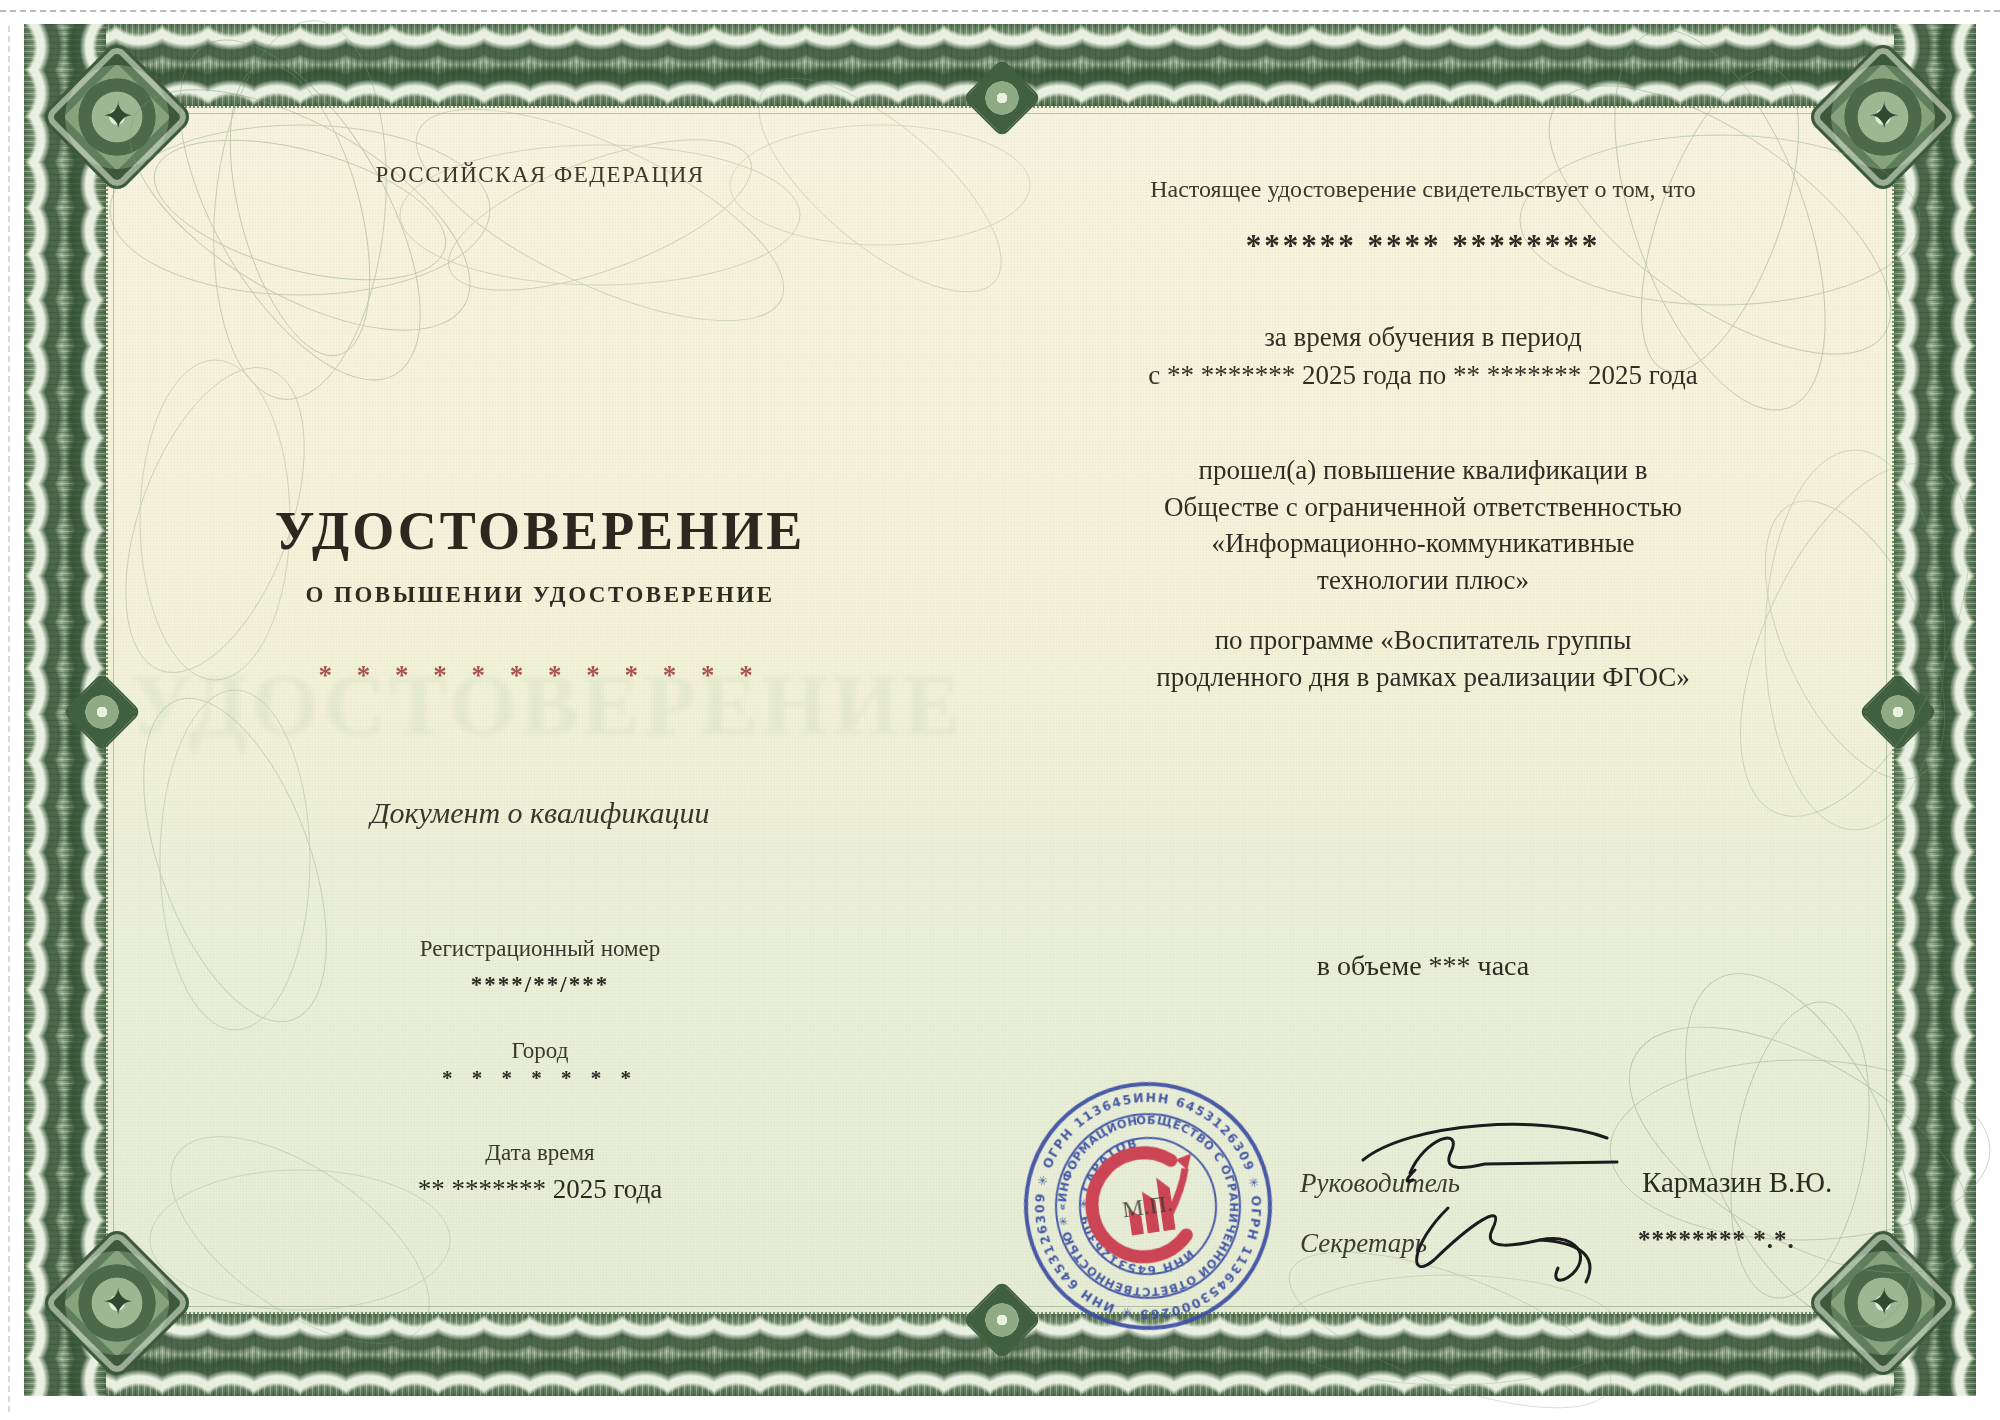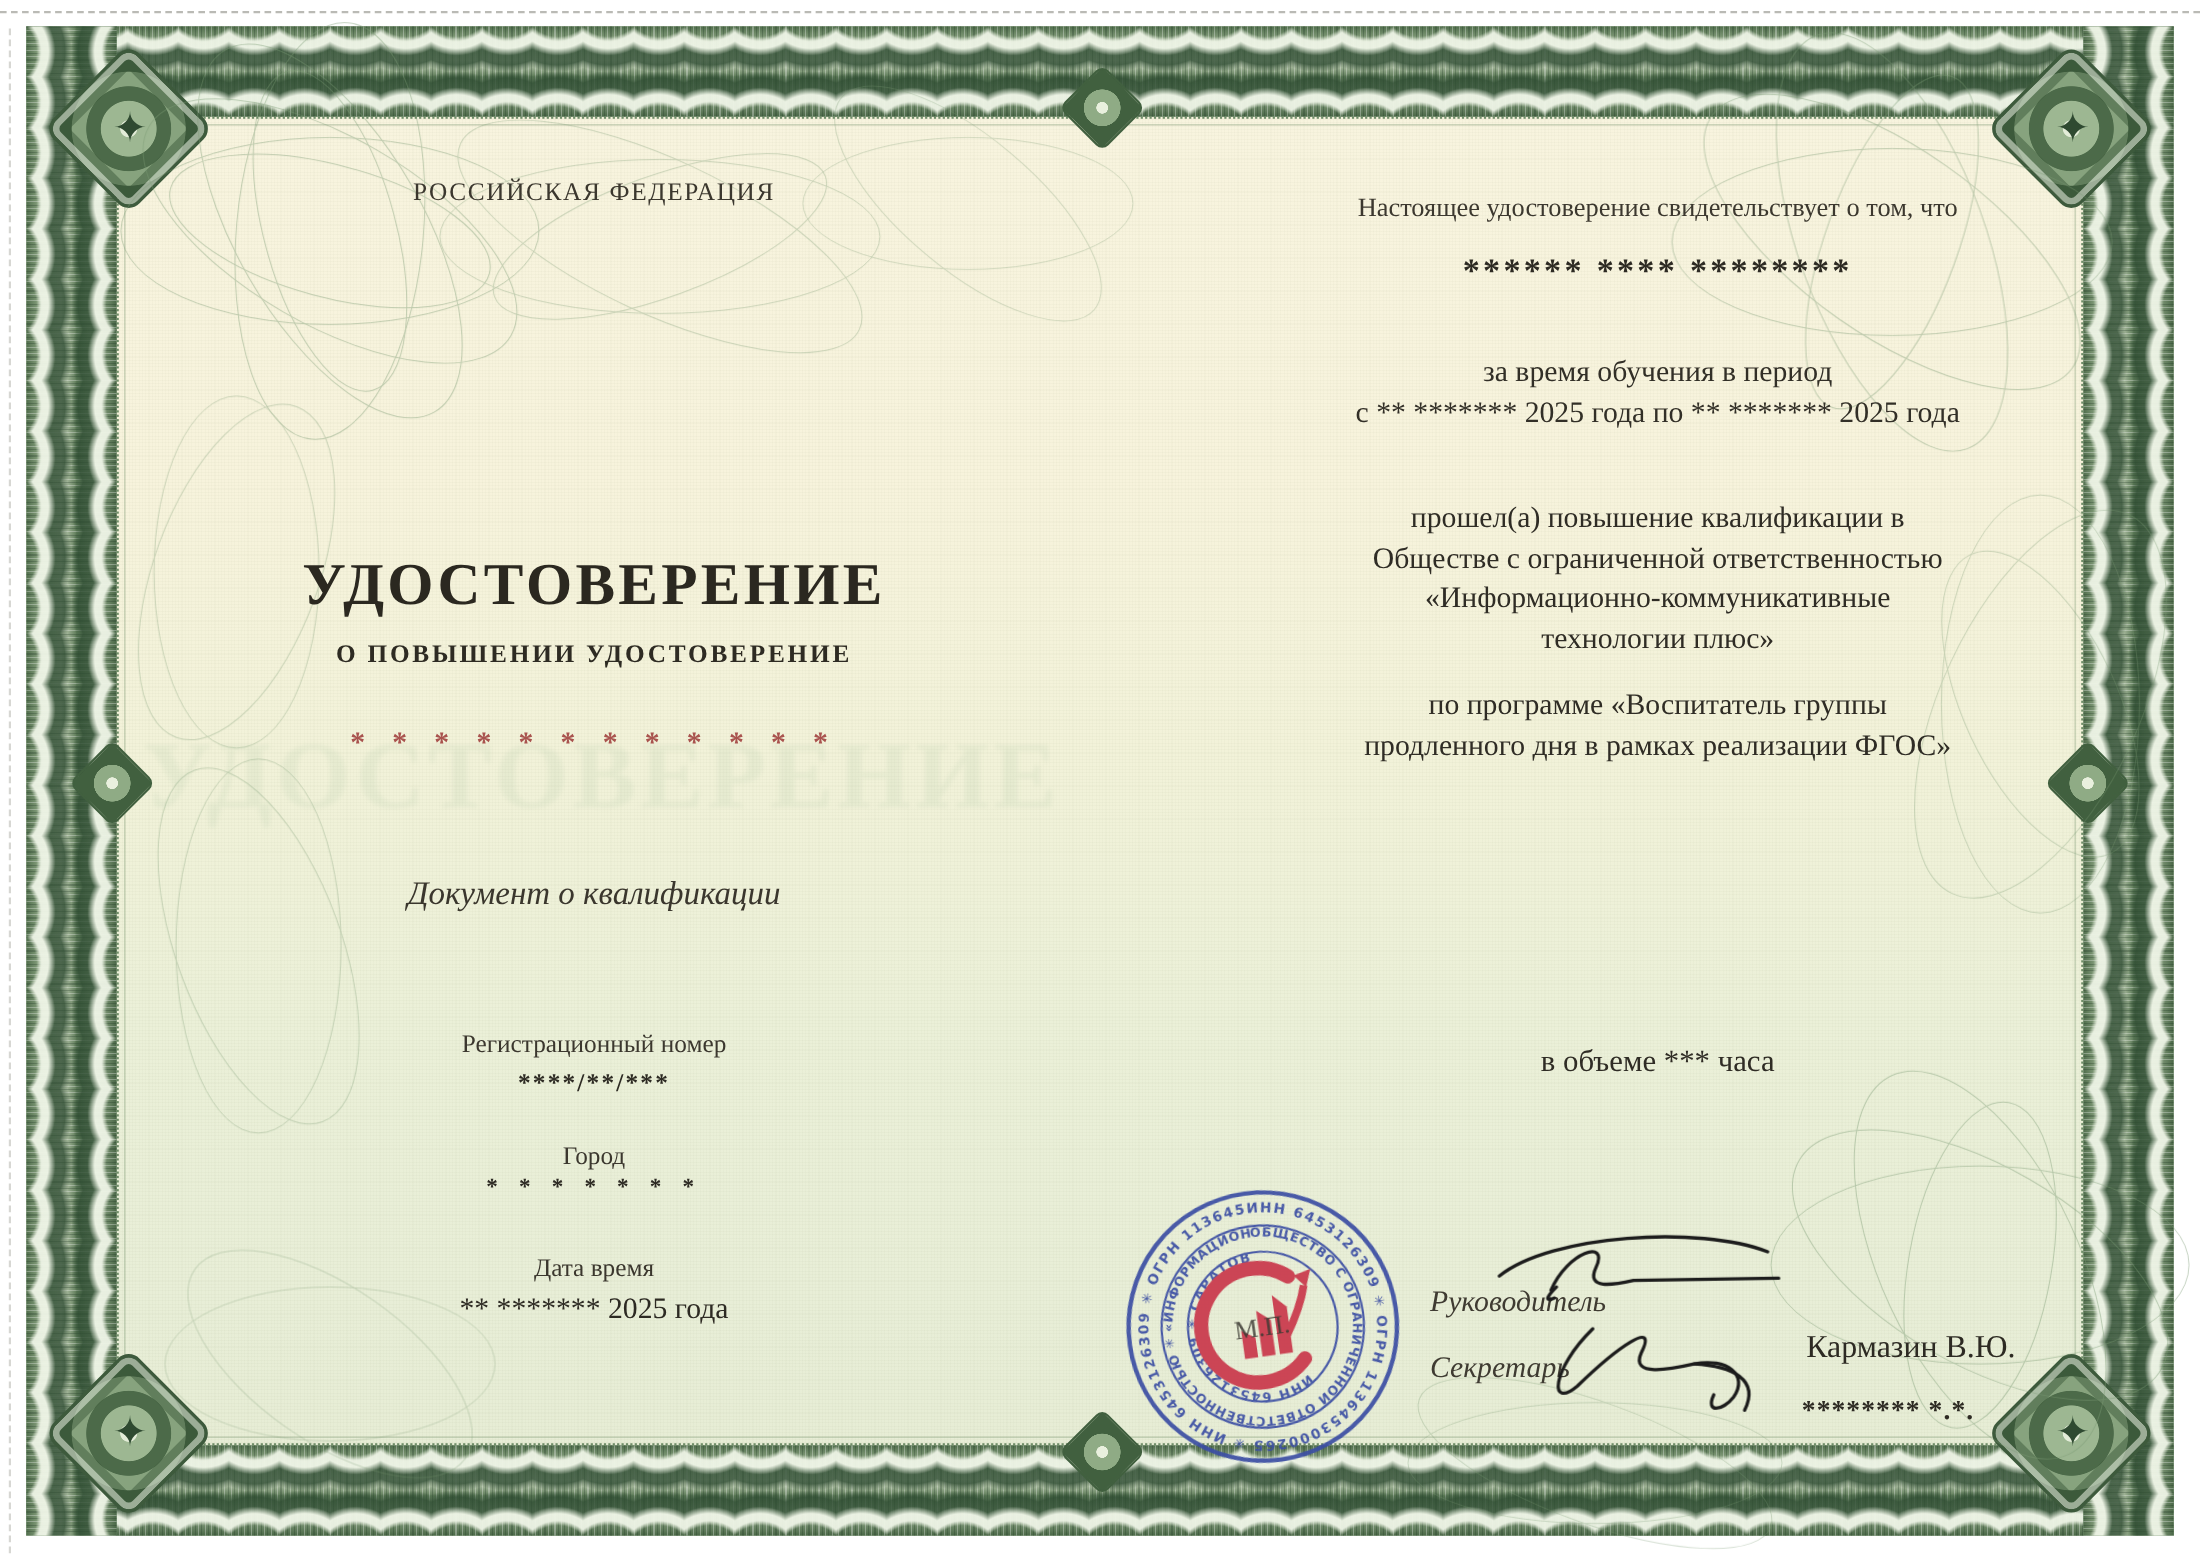--- a/index.html
+++ b/index.html
@@ -46,21 +46,21 @@
   .edge-diamond{position:absolute;width:52px;height:52px;transform:rotate(45deg);
     background:radial-gradient(circle,#e9f0de 0 14%,#8fab85 15% 45%,#41603f 46% 100%);
     border:2px solid #41603f;border-radius:8px;}
   .ed-top{left:974px;top:70px;} .ed-bottom{left:974px;bottom:72px;}
   .ed-left{left:74px;top:684px;} .ed-right{right:74px;top:684px;}
   
   .guilloche{position:absolute;inset:0;pointer-events:none;}
   
   .tb{position:absolute;text-align:center;}
   .col-left{left:170px;width:740px;}
-  .col-right{left:1112px;width:790px;}
+  .col-right{left:1028px;width:790px;}
   .country{top:162px;font-size:23px;letter-spacing:1.5px;color:#3b372e;}
   .statement{top:176px;font-size:24px;color:#3c382f;}
   .holder{top:228px;font-size:31px;font-weight:bold;letter-spacing:3px;color:#2d2a23;}
   .period-intro{top:322px;font-size:27px;color:#322f27;}
   .period-dates{top:360px;font-size:27px;color:#322f27;}
   .completion{top:452px;font-size:27px;line-height:1.36;white-space:pre-line;color:#2f2c25;}
   .program{top:622px;font-size:27px;line-height:1.36;white-space:pre-line;color:#2f2c25;}
   .volume{top:950px;font-size:28px;color:#2f2c25;}
   .title{top:500px;font-size:54px;font-weight:bold;letter-spacing:3px;color:#2b2820;}
   .subtitle{top:582px;font-size:23px;font-weight:bold;letter-spacing:2.5px;color:#2e2b23;}
@@ -68,21 +68,21 @@
   .doctype{top:796px;font-size:30px;font-style:italic;color:#3a362d;}
   .reg-label{top:936px;font-size:23px;color:#3b372e;}
   .reg-value{top:972px;font-size:23px;font-weight:bold;letter-spacing:2px;color:#2d2a23;}
   .city-label{top:1038px;font-size:23px;color:#3b372e;}
   .city-value{top:1066px;font-size:21px;font-weight:bold;letter-spacing:7px;color:#2d2a23;}
   .date-label{top:1140px;font-size:23px;color:#3b372e;}
   .date-value{top:1174px;font-size:27px;color:#2d2a23;}
   .sig-label{position:absolute;font-size:27px;font-style:italic;color:#3f3b32;text-align:left;}
   .sig-head-label{left:1300px;top:1168px;}
   .sig-sec-label{left:1300px;top:1228px;}
-  .sig-name{position:absolute;font-size:29px;color:#2d2a23;text-align:left;margin-top:43px;}
+  .sig-name{position:absolute;font-size:29px;color:#2d2a23;text-align:left;}
   .sig-head-name{left:1642px;top:1166px;}
   .sig-sec-name{left:1638px;top:1226px;font-size:25px;font-weight:bold;letter-spacing:1px;}
   .sig-svg{position:absolute;pointer-events:none;}
   .watermark{position:absolute;left:130px;top:655px;width:780px;text-align:center;
     font-size:86px;font-weight:bold;letter-spacing:4px;color:rgba(140,175,135,.10);
     filter:blur(2px);pointer-events:none;}
   
   .seal{position:absolute;left:1010px;top:1068px;width:276px;height:276px;opacity:.92;
     transform:rotate(-8deg);}
 </style>

